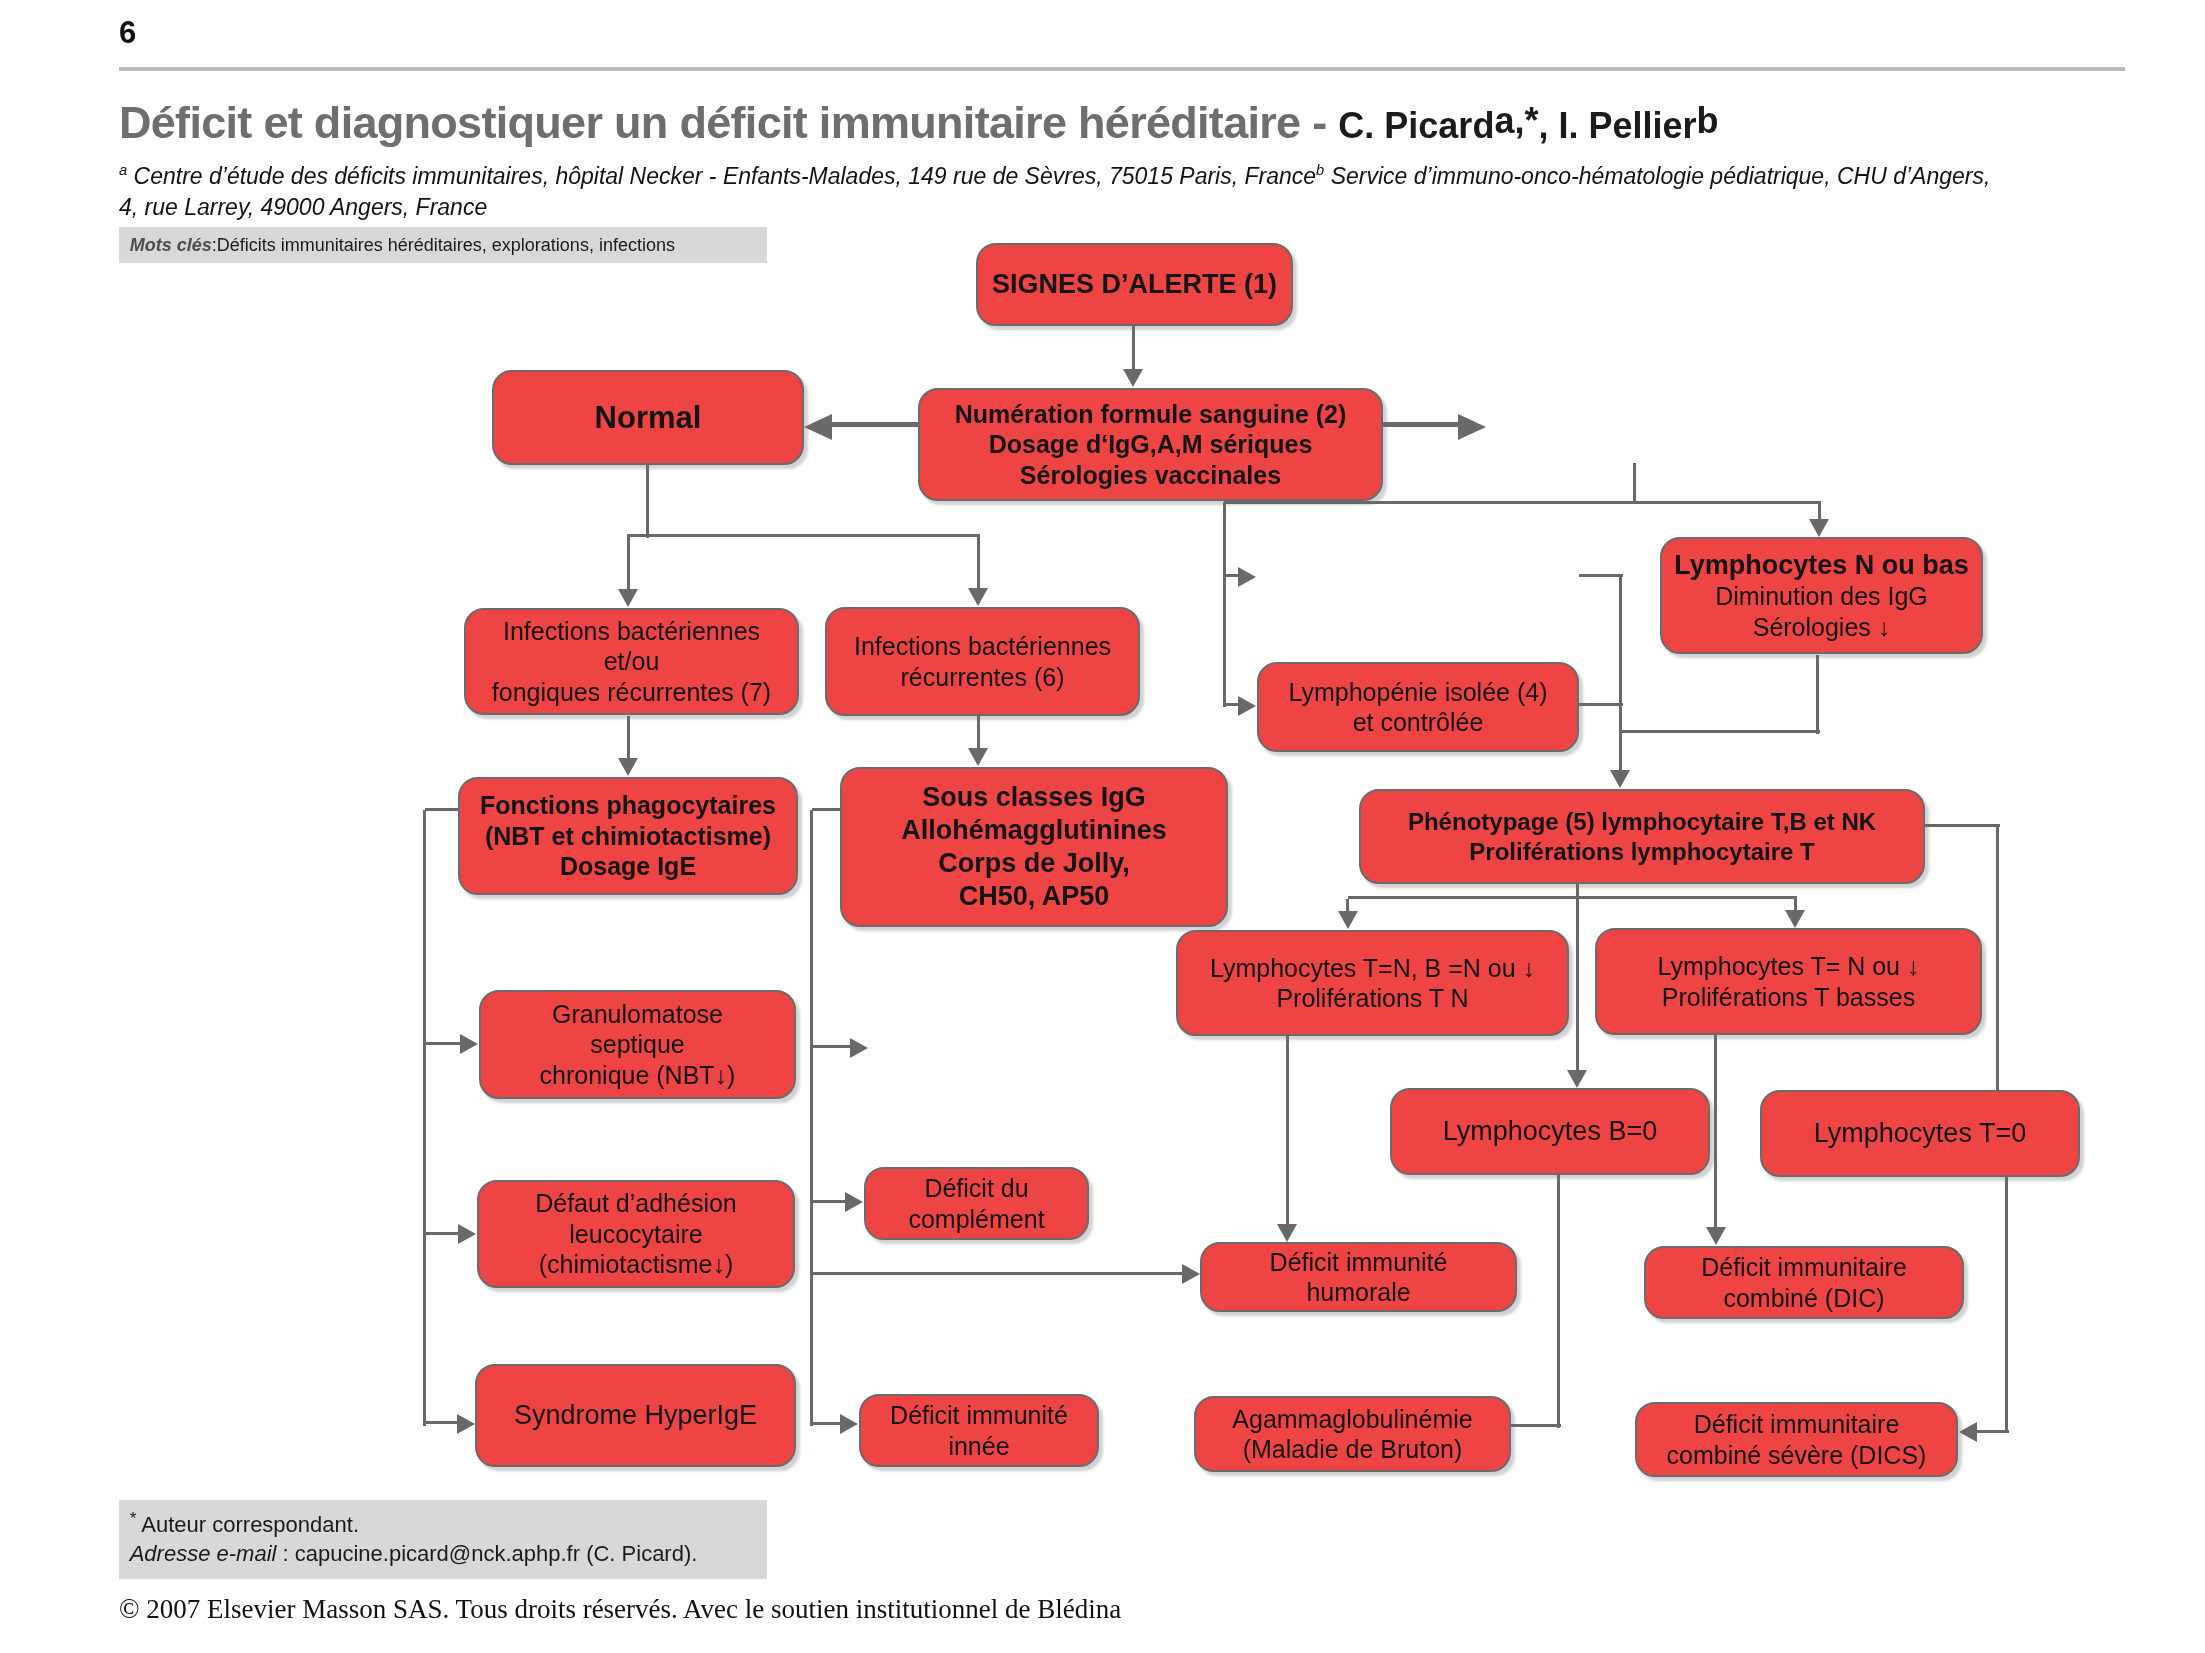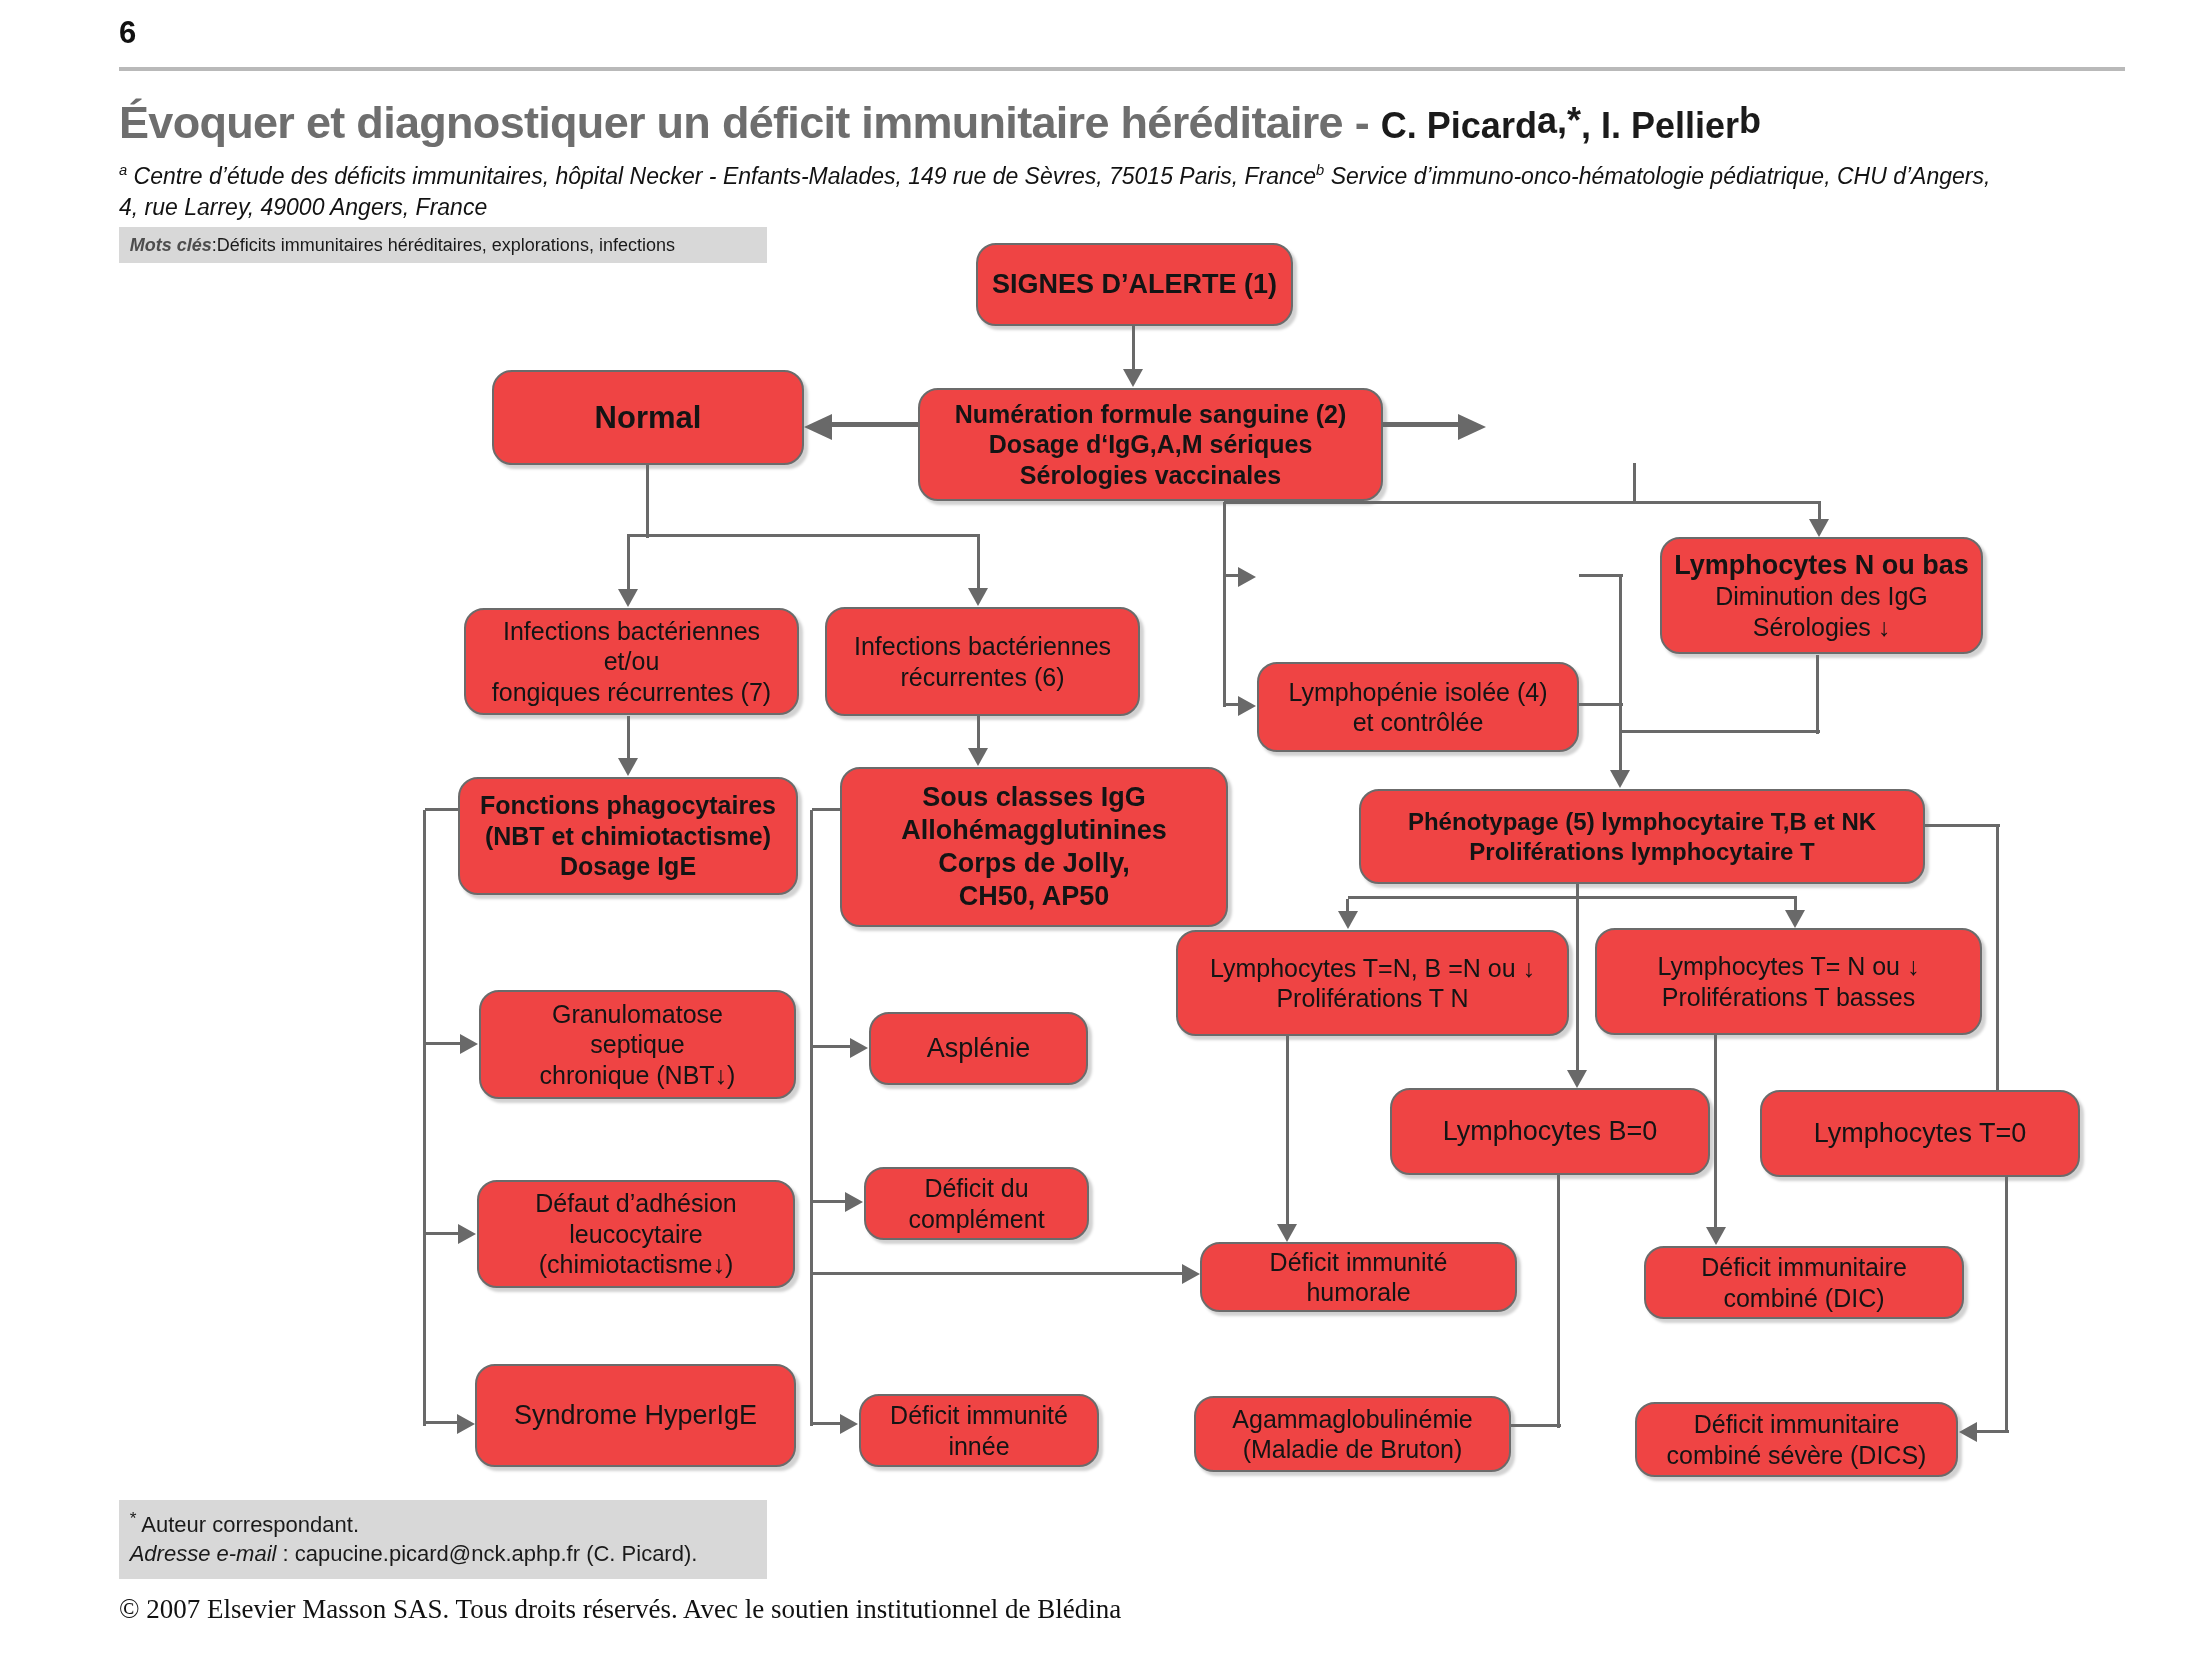--- a/index.html
+++ b/index.html
@@ -35,21 +35,21 @@
 </style>
 </head>
 <body>
 
 <div id="canvas">
 
   <div id="page-number">6</div>
   <div id="top-rule"></div>
 
   <div id="title-line">
-    <span class="title-main">Évoquer et diagnostiquer un déficit immunitaire héréditaire - </span><span class="title-authors">C. Picard</span><sup class="title-authors">a,*</sup><span class="title-authors">, </span><span class="title-authors">I. Pellier</span><sup class="title-authors">b</sup>
+    <span class="title-main">Déficit et diagnostiquer un déficit immunitaire héréditaire - </span><span class="title-authors">C. Picard</span><sup class="title-authors">a,*</sup><span class="title-authors">, </span><span class="title-authors">I. Pellier</span><sup class="title-authors">b</sup>
   </div>
 
   <div id="affil">
     <sup>a</sup><span> Centre d’étude des déficits immunitaires, hôpital Necker - Enfants-Malades, 149 rue de Sèvres, 75015 Paris, France</span><sup>b</sup><span> Service d’immuno-onco-hématologie pédiatrique, CHU d’Angers,</span><br>
     <span>4, rue Larrey, 49000 Angers, France</span>
   </div>
 
   <div id="keywords-band">
     <span class="kw-label">Mots clés</span>
       <span> : </span>
@@ -105,23 +105,20 @@
 Proliférations T N</span>
     </div>
   <div class="node" style="left:1595px;top:928px;width:387px;height:107px;font-size:25px">
       <span class="node-text">Lymphocytes T= N ou ↓
 Proliférations T basses</span>
     </div>
   <div class="node" style="left:479px;top:990px;width:317px;height:109px;font-size:25px">
       <span class="node-text">Granulomatose
 septique
 chronique (NBT↓)</span>
-    </div>
-  <div class="node" style="left:869px;top:1012px;width:219px;height:73px;font-size:27px">
-      <span class="node-text">Asplénie</span>
     </div>
   <div class="node" style="left:1390px;top:1088px;width:320px;height:87px;font-size:27px">
       <span class="node-text">Lymphocytes B=0</span>
     </div>
   <div class="node" style="left:1760px;top:1090px;width:320px;height:87px;font-size:27px">
       <span class="node-text">Lymphocytes T=0</span>
     </div>
   <div class="node" style="left:477px;top:1180px;width:318px;height:108px;font-size:25px">
       <span class="node-text">Défaut d’adhésion
 leucocytaire

